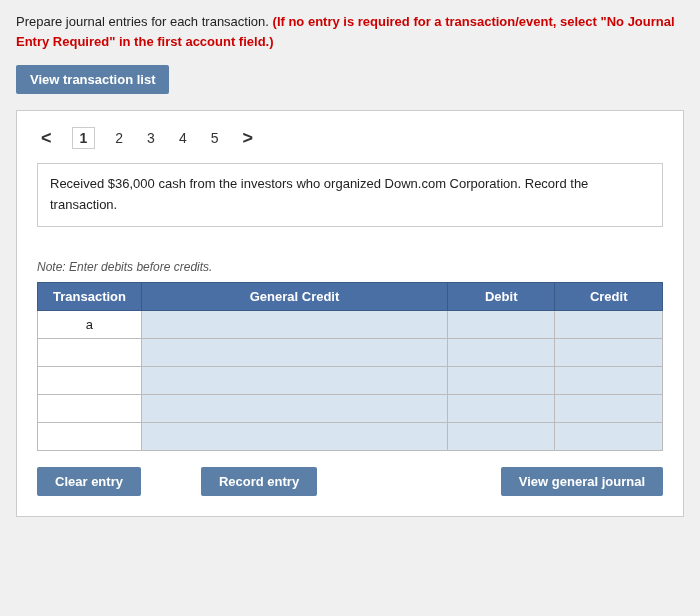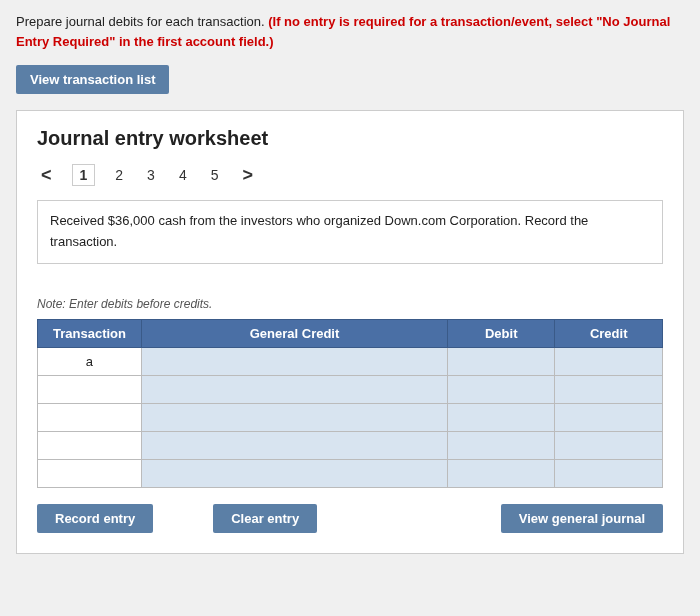--- a/index.html
+++ b/index.html
@@ -184,31 +184,30 @@
       background: #5b7fa6;
     }
   </style>
 </head>
 <body>
 
 
 
 
 <div class="instructions">
-  <span>Prepare journal debits for each transaction.</span>
+  <span>Prepare journal entries for each transaction.</span>
   <span class="bold-red">(If no entry is required for a transaction/event, select "No Journal Entry Required" in the first account field.)</span>
 </div>
 
 
 <button class="view-transaction-btn">View transaction list</button>
 
 
 <div class="worksheet-card">
 
-  <div class="worksheet-title">Journal entry worksheet</div>
 
   <div class="pagination">
     <button class="nav-arrow">&lt;</button>
     <span class="page-num active">1</span>
     <span class="page-num">2</span>
     <span class="page-num">3</span>
     <span class="page-num">4</span>
     <span class="page-num">5</span>
     <button class="nav-arrow">&gt;</button>
   </div>
@@ -255,22 +254,22 @@
           <td class="transaction-col"></td>
           <td class="general-journal-col"><input type="text" style=""></td>
           <td class="debit-col"><input type="text" style=""></td>
           <td class="credit-col"><input type="text" style=""></td>
         </tr>
       </tbody>
   </table>
 
   <div class="btn-row">
     <div class="btn-group-left">
+      <button class="action-btn secondary">Clear entry</button>
       <button class="action-btn">Record entry</button>
-      <button class="action-btn secondary">Clear entry</button>
     </div>
     <button class="action-btn">View general journal</button>
   </div>
 
 </div>
 
 
 
 
 </body></html>

